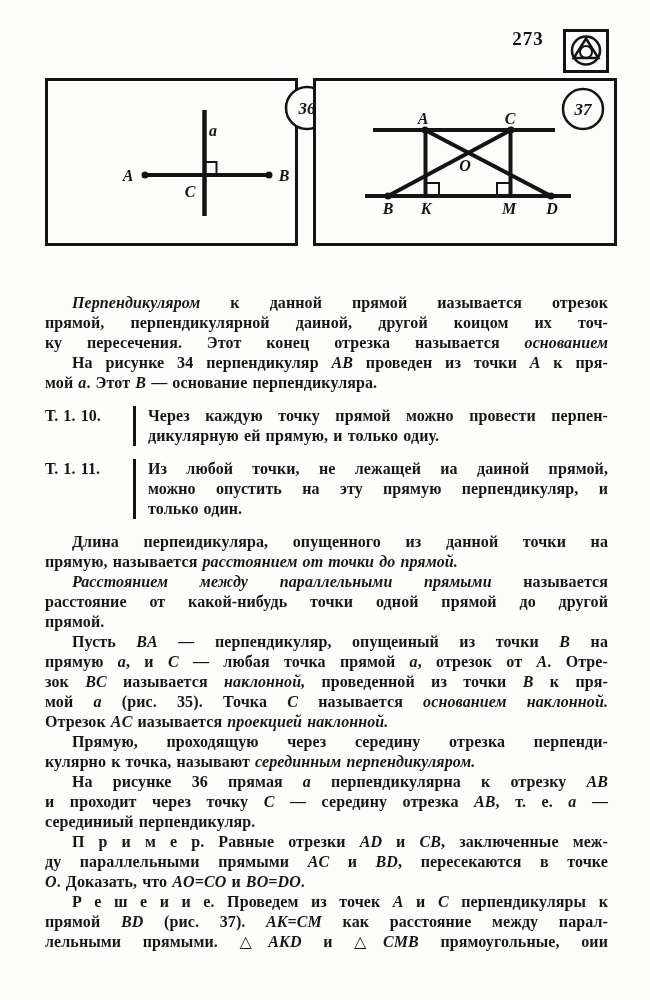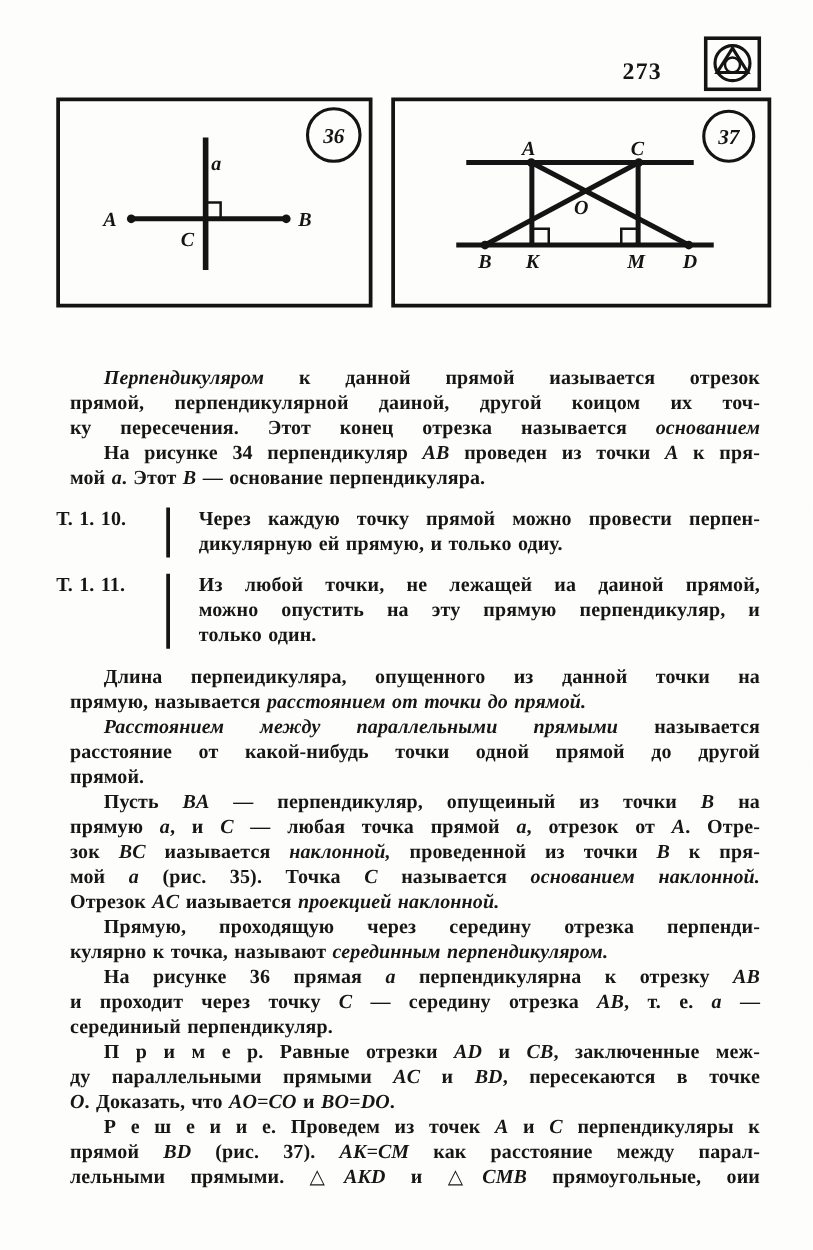--- a/index.html
+++ b/index.html
@@ -1,40 +1,40 @@
 <!DOCTYPE html>
 <html><head>
 <meta charset="utf-8">
 <style>
   html,body{margin:0;padding:0;}
   body{width:650px;height:1000px;overflow:hidden;background:#ffffff;
        font-family:"Liberation Serif","DejaVu Serif",serif;color:#161616;}
   .page{position:relative;width:650px;height:1000px;background:#fdfdfc;}
 
   
-  .pagenum{position:absolute;top:47px;left:498px;width:60px;text-align:left;
+  .pagenum{position:absolute;top:28px;left:498px;width:60px;text-align:center;
            font-size:19px;font-weight:bold;letter-spacing:1px;}
   .logo{position:absolute;top:29px;left:563px;width:46px;height:44px;}
 
   
   .fig{position:absolute;top:78px;height:168px;border:3px solid #141414;
        background:#fdfdfc;box-sizing:border-box;}
-  .fig36{left:45px;width:253px;}
+  .fig36{left:45px;width:253px;padding-left:40px;}
   .fig37{left:313px;width:304px;}
   .fig svg{display:block;}
   .fig text, .logo text{font-family:"Liberation Serif","DejaVu Serif",serif;
        font-weight:bold;font-style:italic;font-size:16px;fill:#141414;}
   .fig text.fignum{font-size:17px;}
 
   
   .textblock{position:absolute;left:45px;top:293px;width:563px;
              font-size:16px;font-weight:bold;line-height:20px;
              letter-spacing:0.1px;word-spacing:1px;}
   .textblock em{font-style:italic;}
-  .line{text-align:justify;text-align-last:justify;margin-left:11px;}
+  .line{text-align:justify;text-align-last:justify;}
   .line.last{text-align:left;text-align-last:left;}
   .line.indent{text-indent:27px;}
   .block.para{margin:0;}
   .block.theorem{display:flex;margin:13px 0 13px;}
   .t-label{width:88px;flex:none;}
   .t-bar{width:3px;flex:none;background:#141414;margin-right:12px;}
   .t-text{flex:1;min-width:0;}
 </style>
 </head>
 <body>

